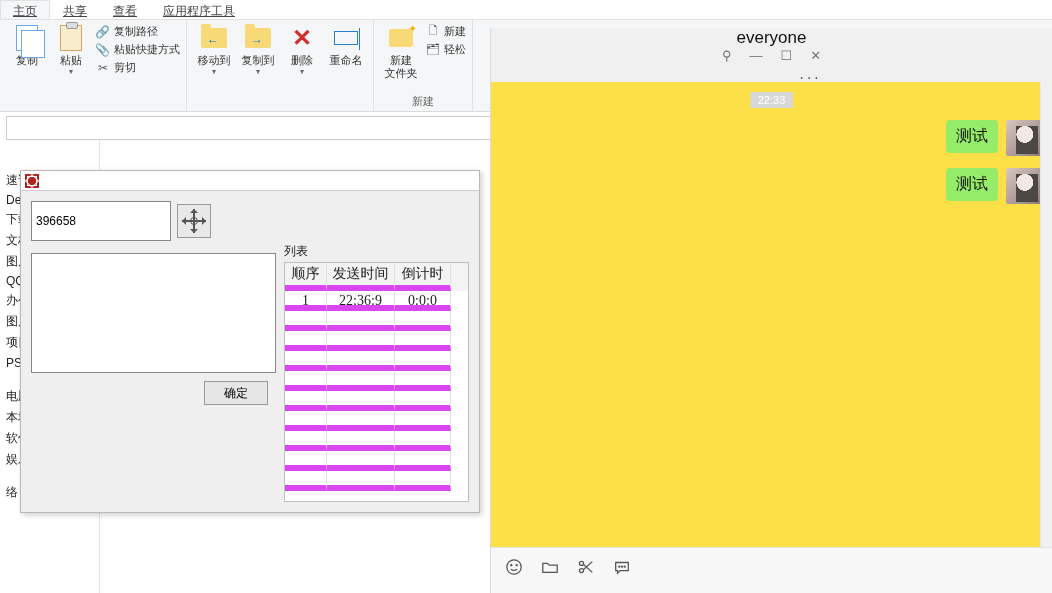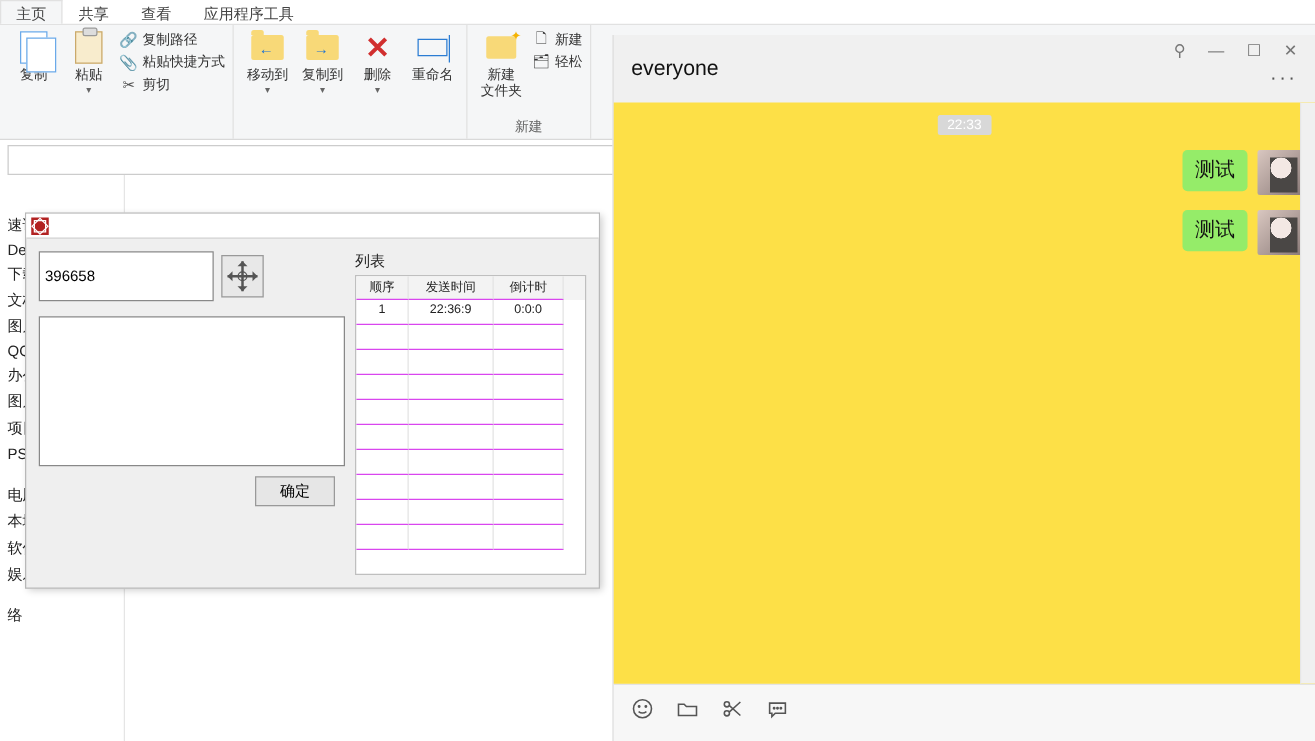--- a/index.html
+++ b/index.html
@@ -1,20 +1,20 @@
 <!DOCTYPE html>
 <html><head>
 <meta charset="utf-8">
 <style>
 * { box-sizing: border-box; margin: 0; padding: 0; font-family: "Microsoft YaHei", "Segoe UI", sans-serif; }
 html, body { width: 1052px; height: 593px; overflow: hidden; background: #fff; font-size: 12px; color: #222; }
 
 
 .ribbon-tabs { display: flex; gap: 0; height: 20px; background: #fff; border-bottom: 1px solid #e1e1e1; }
-.ribbon-tab { padding: 2px 12px 0 12px; font-size: 12px; color: #444; border: 1px solid transparent; border-bottom: none; cursor: default; }
+.ribbon-tab { padding: 2px 12px 0 12px; font-size: 12px; color: #444; border: 1px solid transparent; border-bottom: none; cursor: default; text-decoration: underline; }
 .ribbon-tab.active { background: #f5f6f7; border-color: #e1e1e1; }
 
 .ribbon { display: flex; height: 92px; background: #f5f6f7; border-bottom: 1px solid #d9d9d9; }
 .ribbon-group { display: flex; flex-direction: column; justify-content: space-between; border-right: 1px solid #e1e1e1; padding: 2px 6px 0 6px; }
 .ribbon-group-body { display: flex; gap: 2px; }
 .ribbon-group-label { text-align: center; font-size: 11px; color: #666; padding: 2px 0; }
 
 .big-btn { display: flex; flex-direction: column; align-items: center; gap: 2px; width: 42px; padding: 2px; cursor: default; }
 .big-btn .lbl { font-size: 11px; color: #333; text-align: center; line-height: 13px; }
 .drop-mark::after { content: "▾"; font-size: 8px; color: #666; display: block; margin-top: -2px; }
@@ -35,21 +35,21 @@
 
 
 .dialog { position: absolute; left: 20px; top: 30px; width: 460px; background: #efefef; border: 1px solid #b8b8b8; box-shadow: 2px 2px 6px rgba(0,0,0,0.2); }
 .dialog-titlebar { display: flex; align-items: center; gap: 6px; height: 20px; padding: 0 4px; background: #fff; border-bottom: 1px solid #d0d0d0; font-size: 11px; color: #777; }
 .dlg-ico { width: 14px; height: 14px; background: #b22222; display: inline-block; position: relative; }
 .dlg-ico::before, .dlg-ico::after { content:""; position:absolute; inset:2px; border:1px solid #fff; }
 .dlg-ico::after { transform: rotate(45deg); }
 
 .dialog-body { display: flex; gap: 8px; padding: 10px 10px 10px 10px; }
 .dlg-left { flex: 0 0 245px; display: flex; flex-direction: column; }
-.dlg-right { flex: 1; }
+.dlg-right { flex: 1; margin-top: 42px; }
 
 .row { display: flex; align-items: center; gap: 6px; margin-bottom: 10px; }
 .txt-input { width: 140px; height: 40px; border: 1px solid #888; padding: 0 4px; font-size: 12px; background: #fff; }
 
 .crosshair-btn { width: 34px; height: 34px; border: 1px solid #999; background: #e8e8e8; display:flex; align-items:center; justify-content:center; cursor:pointer; }
 .crosshair { position:relative; width:24px; height:24px; }
 .crosshair::before,.crosshair::after{content:"";position:absolute;background:#555;}
 .crosshair::before{left:11px;top:0;width:2px;height:24px;}
 .crosshair::after{top:11px;left:0;height:2px;width:24px;}
 .crosshair .c{position:absolute;left:8px;top:8px;width:8px;height:8px;border:1px solid #555;border-radius:50%;}
@@ -62,28 +62,28 @@
 .sel { height: 20px; border: 1px solid #888; background: #fff; font-size: 12px; }
 .sel.w46 { width: 46px; } .sel.w42 { width: 42px; }
 
 .textarea { width: 100%; height: 120px; border: 1px solid #888; background: #fff; resize: none; margin-top: 2px; }
 .ok-btn { align-self: flex-end; width: 64px; height: 24px; border: 1px solid #999; background: #e6e6e6; margin: 8px 8px 0 0; cursor:pointer; font-size:12px; }
 
 .list-label { font-size: 12px; margin-bottom: 2px; }
 .grid { border: 1px solid #bfbfbf; background: #fff; height: 240px; overflow: hidden; }
 .grid-head, .grid-row { display: grid; grid-template-columns: 42px 68px 56px; }
 .grid-head { background: #f3f3f3; }
-.gh, .gc { border-right: 1px solid #e3e3e3; border-bottom: 1px solid #d946ef; padding: 2px 4px; font-size: 10px; text-align: center; white-space: nowrap; }
+.gh, .gc { border-right: 1px solid #e3e3e3; border-bottom: 6px solid #d946ef; padding: 2px 4px; font-size: 14px; text-align: center; white-space: nowrap; font-family: Liberation Serif, serif; }
 .gc { text-align: center; }
 .grid-body .grid-row:nth-child(n) .gc { height: 20px; }
 .grid-empty-rows .grid-row .gc { height: 20px; }
 
 
 .wechat { position: absolute; left: 490px; top: -112px; width: 562px; height: 593px; background: #f0f0f0; border-left: 1px solid #ddd; display: flex; flex-direction: column; }
-.wc-head { display: flex; align-items: center; justify-content: space-between; height: 54px; padding: 0 14px; }
+.wc-head { display: flex; align-items: center; justify-content: space-between; height: 54px; padding: 0 14px; flex-direction: column; }
 .wc-title { font-size: 17px; color: #111; }
 .wc-ctrls { display: flex; gap: 18px; color: #777; font-size: 13px; }
 .wc-ctrls span { cursor: default; }
 .wc-more { font-size: 16px; color: #555; letter-spacing: 2px; cursor:pointer; align-self: flex-end; margin-bottom: 6px; }
 
 .wc-body { flex: 1; position: relative; background: #fde047; overflow: hidden; }
 .wc-time { position: absolute; top: 10px; left: 50%; transform: translateX(-50%); background: #d8d8d8; color: #fff; font-size: 11px; padding: 2px 8px; border-radius: 2px; }
 
 .msg { position: absolute; right: 10px; display: flex; align-items: flex-start; gap: 8px; }
 .msg .bubble { background: #95ec69; border-radius: 4px; padding: 6px 10px; font-size: 16px; color: #111; }

